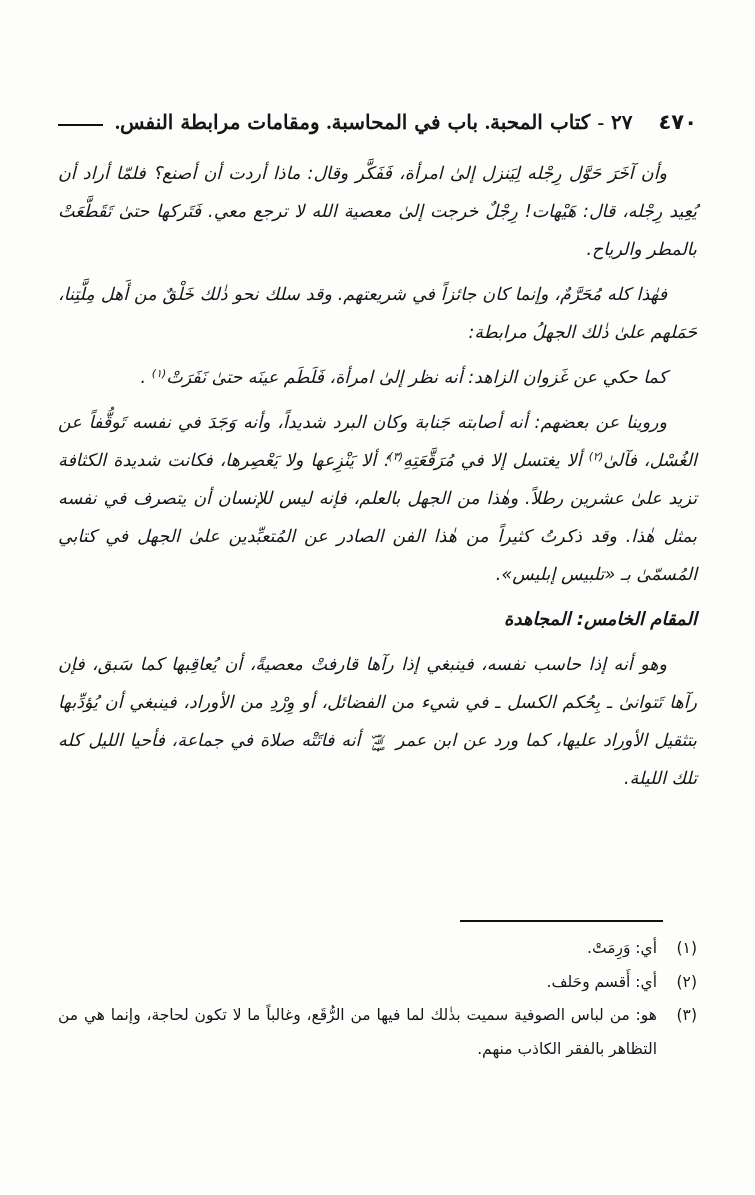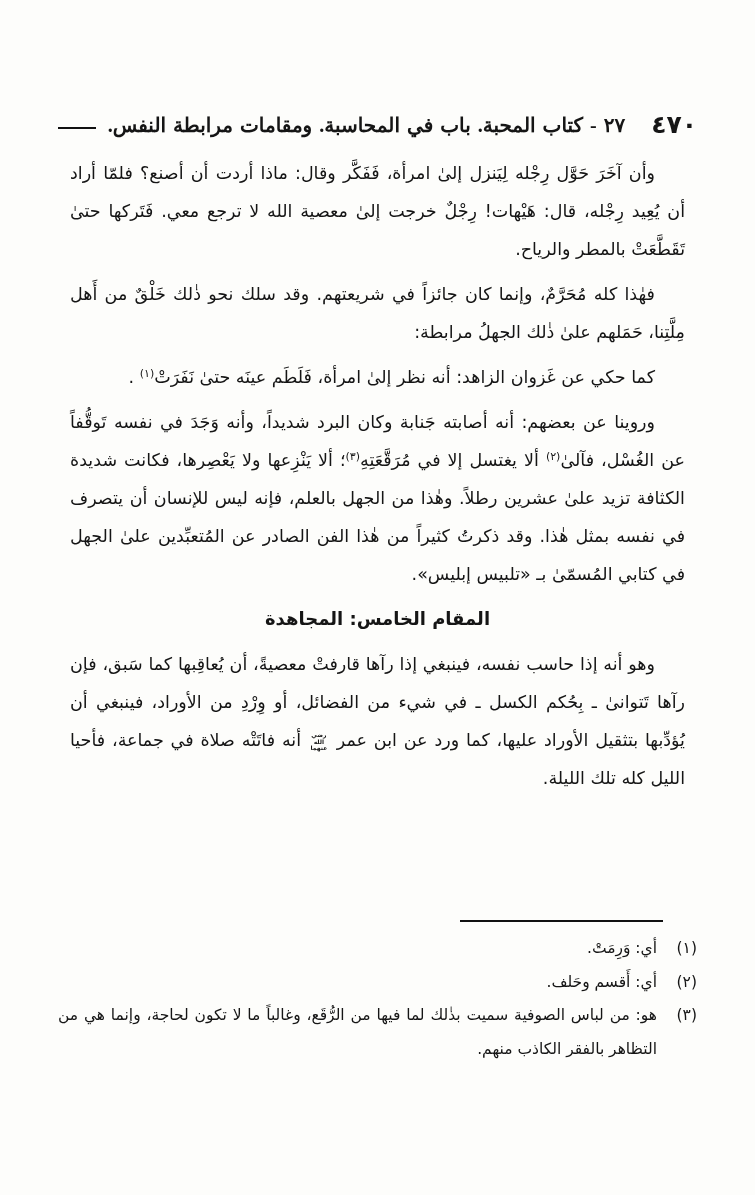--- a/index.html
+++ b/index.html
@@ -13,21 +13,21 @@
   }
   .page{position:absolute;inset:0;direction:rtl;}
 
   
   .running-header{
     position:absolute;top:110px;right:58px;left:58px;
     display:flex;align-items:center;
     font-weight:700;
   }
   .page-number{
-    font-size:25px;
+    font-size:21px;
     letter-spacing:1px;
     margin-left:26px;
     white-space:nowrap;
   }
   .header-title{
     font-size:20px;
     white-space:nowrap;
     word-spacing:2px;
     font-family:Liberation Serif, serif;
   }
@@ -35,33 +35,33 @@
     flex:1;height:2px;background:#111;
     margin-right:12px;align-self:center;margin-top:6px;
   }
 
   
   .content{
     position:absolute;top:154px;right:58px;left:58px;
     font-size:17.5px;line-height:38px;
     text-align:justify;
   }
-  .content p{margin:0 12px 7px;text-indent:30px;}
+  .content p{margin:0 0 7px;text-indent:30px;font-style:italic;}
   sup.fn-ref{
     font-size:11px;line-height:0;vertical-align:6px;
     letter-spacing:0;
   }
   .honorific{
     display:inline-block;width:22px;
     font-size:6px;line-height:1.05;text-align:center;
     vertical-align:-4px;white-space:normal;text-indent:0;
     font-weight:700;
   }
   .section-heading{
-    text-align:center;font-weight:700;font-size:18px;
+    text-align:right;font-weight:700;font-size:18px;
     margin:15px 0 9px;text-indent:0 !important;
   }
 
   
   .footnote-area{
     position:absolute;top:920px;right:58px;left:58px;
   }
   .footnote-rule{
     width:203px;height:2px;background:#111;
     margin:0 34px 10px 0;

